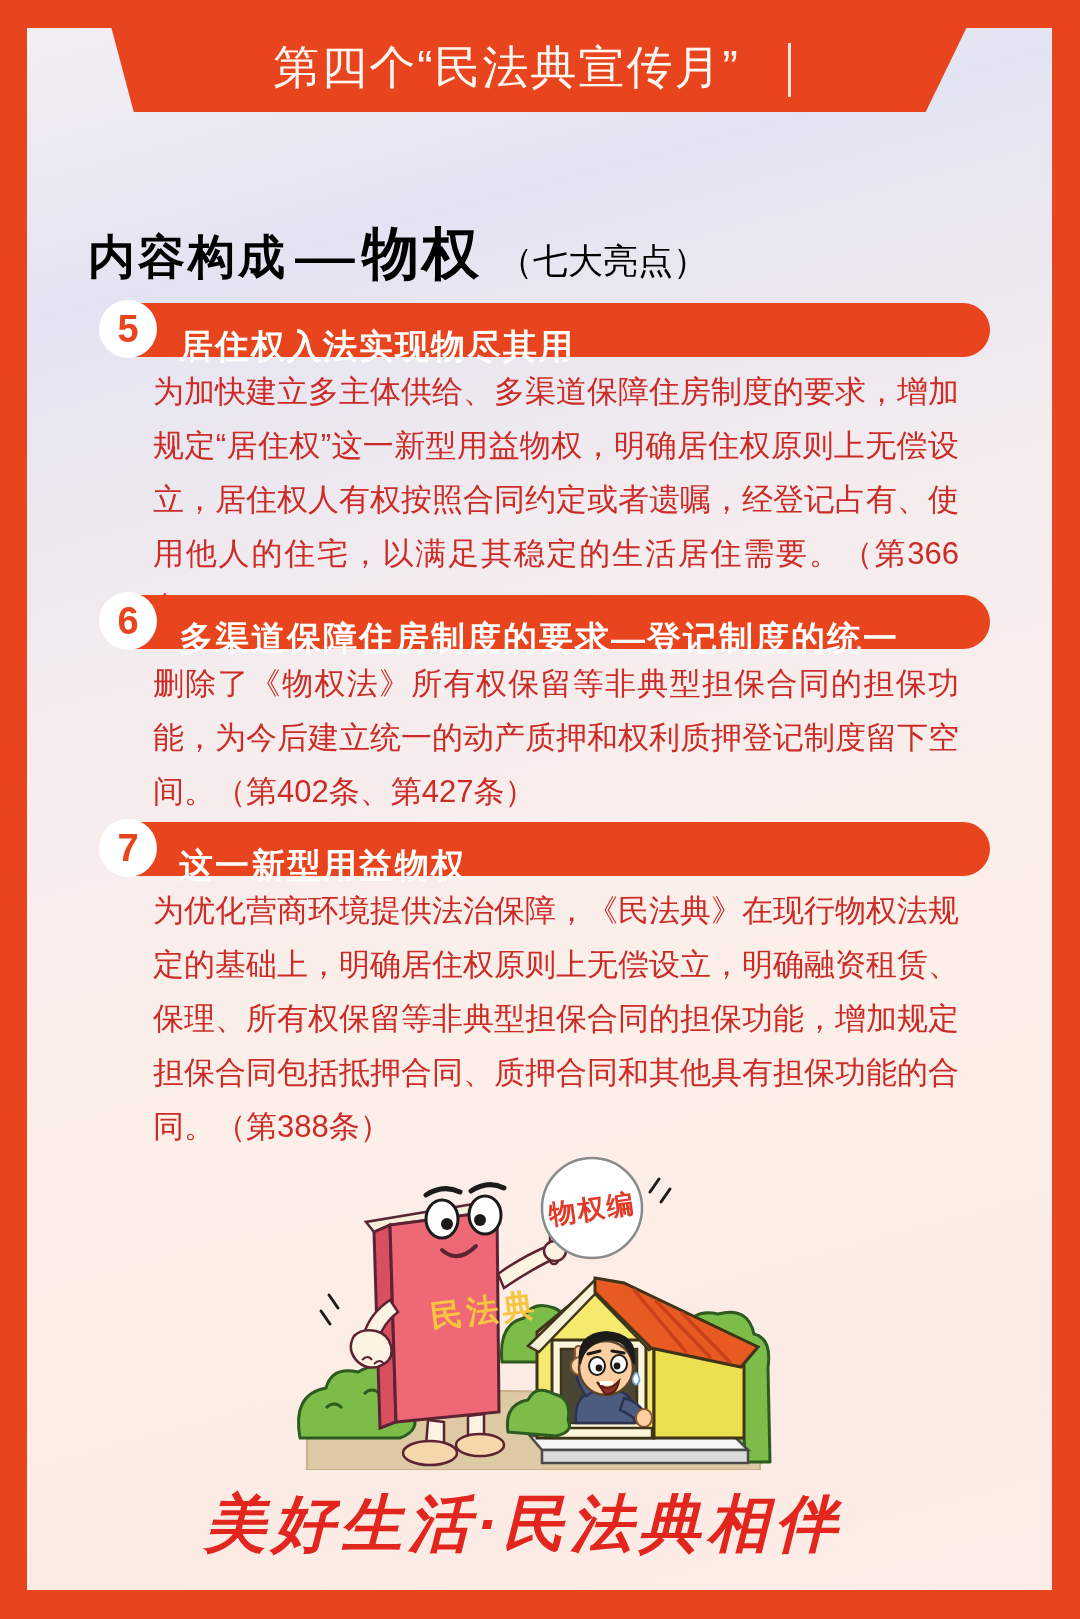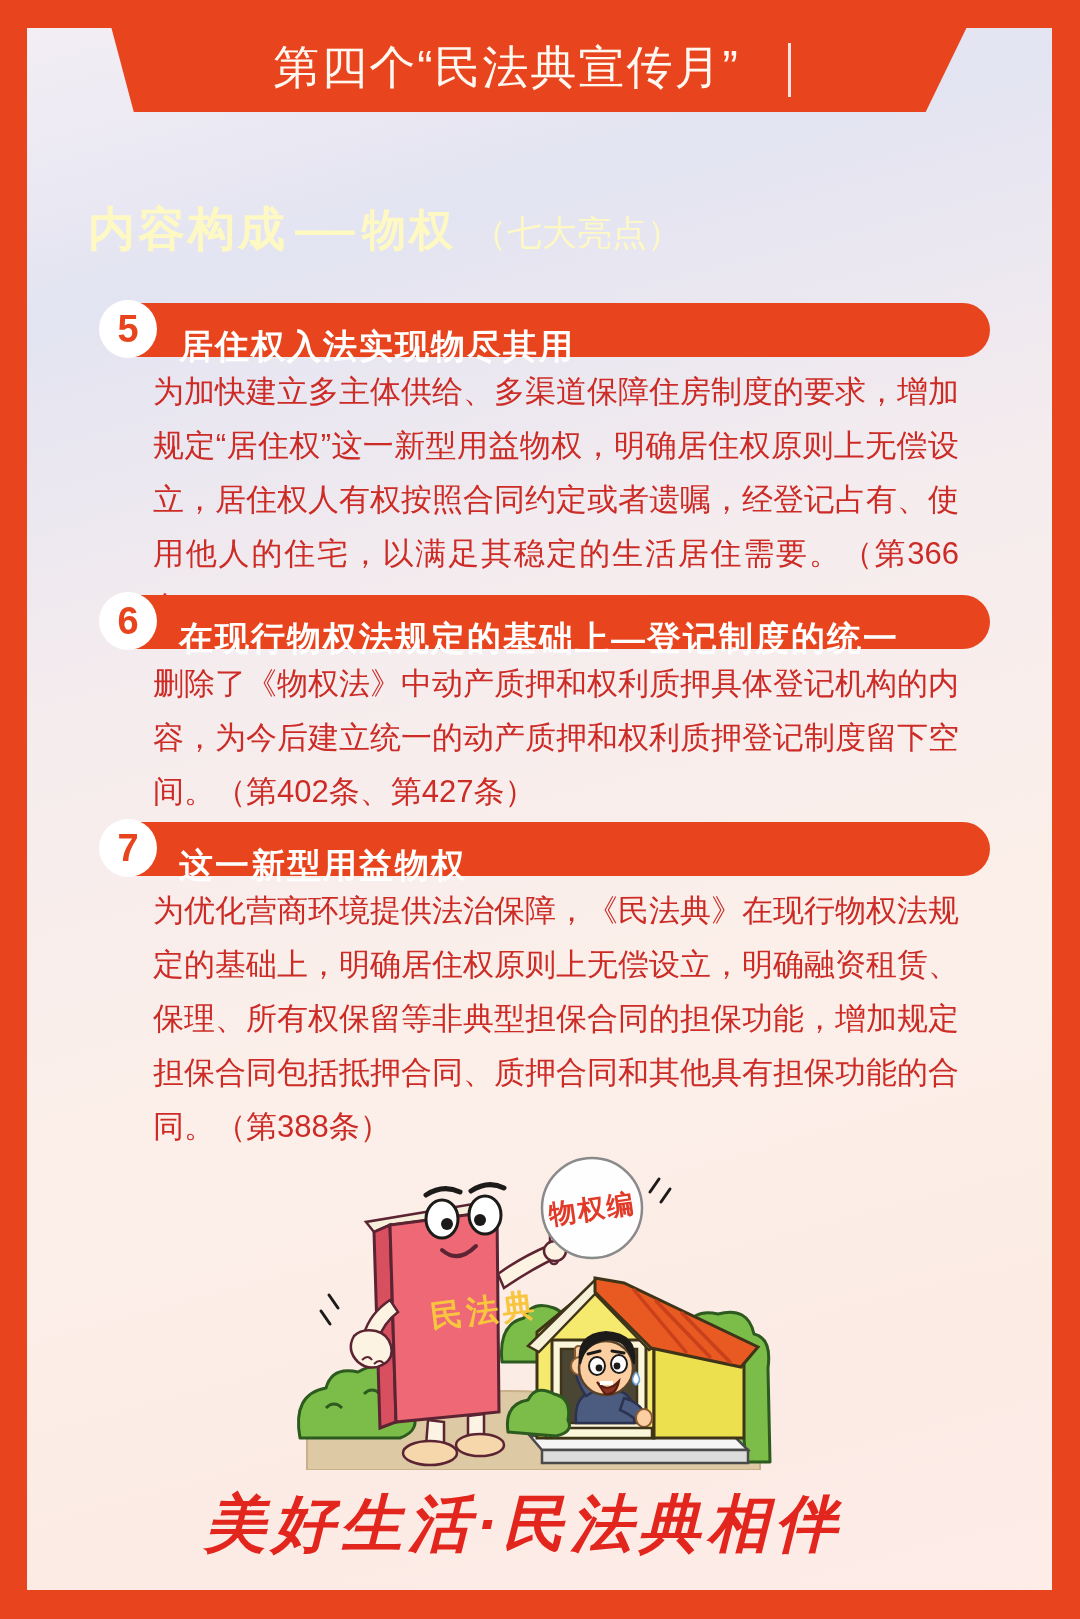--- a/index.html
+++ b/index.html
@@ -24,26 +24,26 @@
     padding-top:24px; color:#fff7f0;
     font-size:46px; font-weight:500; letter-spacing:2px;gap:28px;
   }
   .banner-divider{
     display:inline-block; width:3px; height:54px; background:rgba(255,255,255,.85);
     margin:0 20px; transform:translateY(2px);
   }
 
   
   .heading{
-    position:absolute; left:88px; top:198px;
-    display:flex; align-items:baseline; color:#fef9c3; white-space:nowrap;justify-content:center;
+    position:absolute; left:88px; top:188px;
+    display:flex; align-items:baseline; color:#000000; white-space:nowrap;justify-content:center;
   }
   .heading .h-part1{ font-size:47px; font-weight:700; letter-spacing:3px; }
   .heading .h-dash{ font-size:46px; font-weight:700; margin:0 14px; transform:scaleX(1.3); display:inline-block;}
-  .heading .h-key{ font-size:44px; font-weight:900; letter-spacing:3px; }
+  .heading .h-key{ font-size:57px; font-weight:900; letter-spacing:3px;margin-top:28px; }
   .heading .h-note{ font-size:35px; font-weight:500; margin-left:16px; }
 
   
   .sec{ position:absolute; left:0; width:1080px; }
   .sec-bar{
     position:absolute; left:100px; top:0; width:890px; height:54px;
     background:#e8451e; border-radius:29px;
     display:flex; align-items:center;
   }
   .badge{
@@ -95,23 +95,23 @@
     <div class="sec-bar">
       <div class="badge">5</div>
       <div class="sec-title">居住权入法实现物尽其用</div>
     </div>
     <p class="sec-body">为加快建立多主体供给、多渠道保障住房制度的要求，增加规定“居住权”这一新型用益物权，明确居住权原则上无偿设立，居住权人有权按照合同约定或者遗嘱，经登记占有、使用他人的住宅，以满足其稳定的生活居住需要。（第366条）</p>
   </section>
 
   <section class="sec" style="top:595px">
     <div class="sec-bar">
       <div class="badge">6</div>
-      <div class="sec-title">在现行物权法规定的基础上—登记制度的统一</div>
+      <div class="sec-title">多渠道保障住房制度的要求—登记制度的统一</div>
     </div>
-    <p class="sec-body">删除了《物权法》中动产质押和权利质押具体登记机构的内容，为今后建立统一的动产质押和权利质押登记制度留下空间。（第402条、第427条）</p>
+    <p class="sec-body">删除了《物权法》所有权保留等非典型担保合同的担保功能，为今后建立统一的动产质押和权利质押登记制度留下空间。（第402条、第427条）</p>
   </section>
 
   <section class="sec" style="top:822px">
     <div class="sec-bar">
       <div class="badge">7</div>
       <div class="sec-title">这一新型用益物权</div>
     </div>
     <p class="sec-body">为优化营商环境提供法治保障，《民法典》在现行物权法规定的基础上，明确居住权原则上无偿设立，明确融资租赁、保理、所有权保留等非典型担保合同的担保功能，增加规定担保合同包括抵押合同、质押合同和其他具有担保功能的合同。（第388条）</p>
   </section>
 

